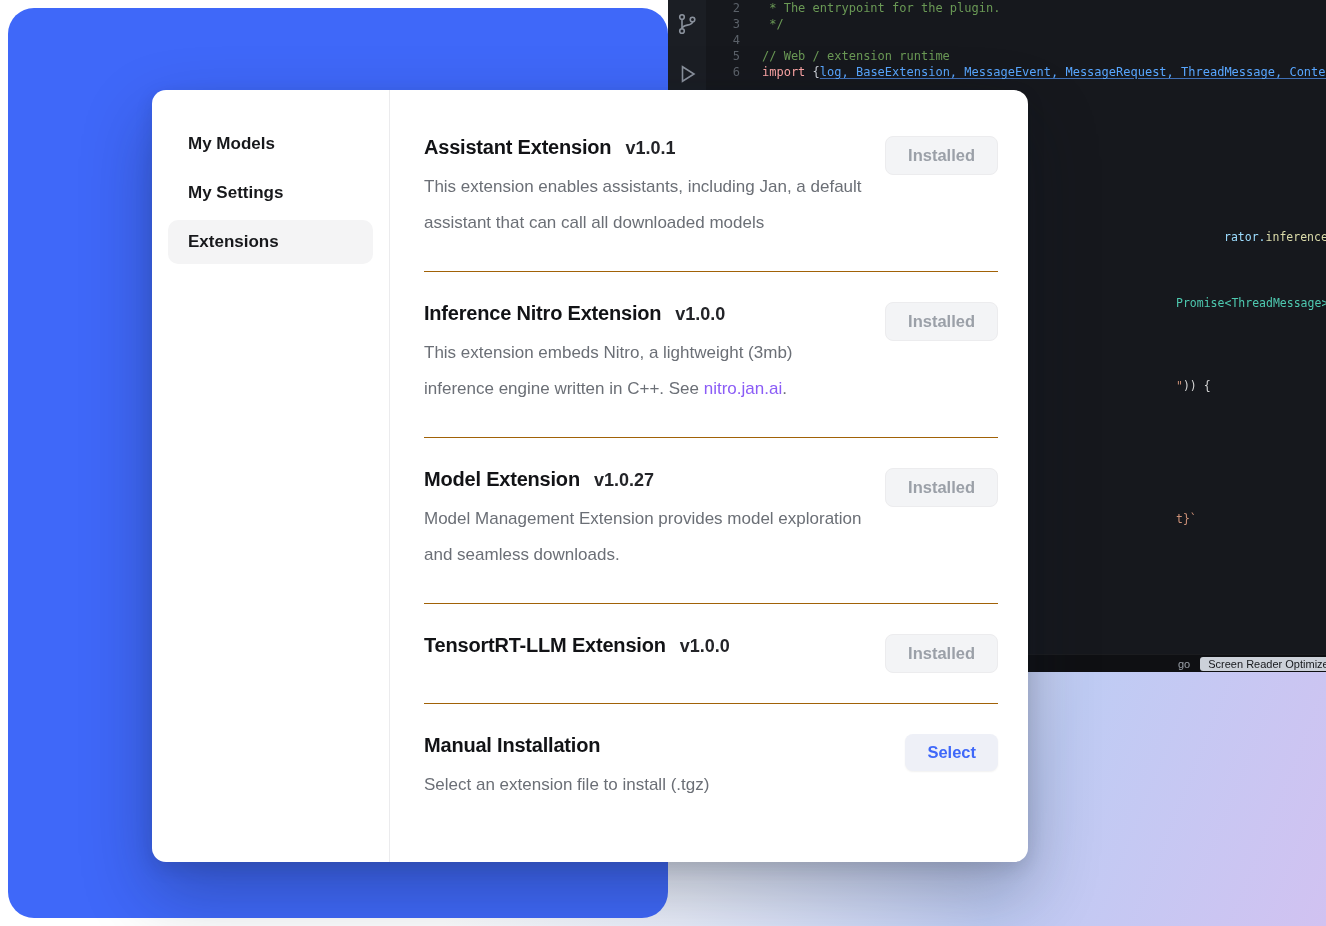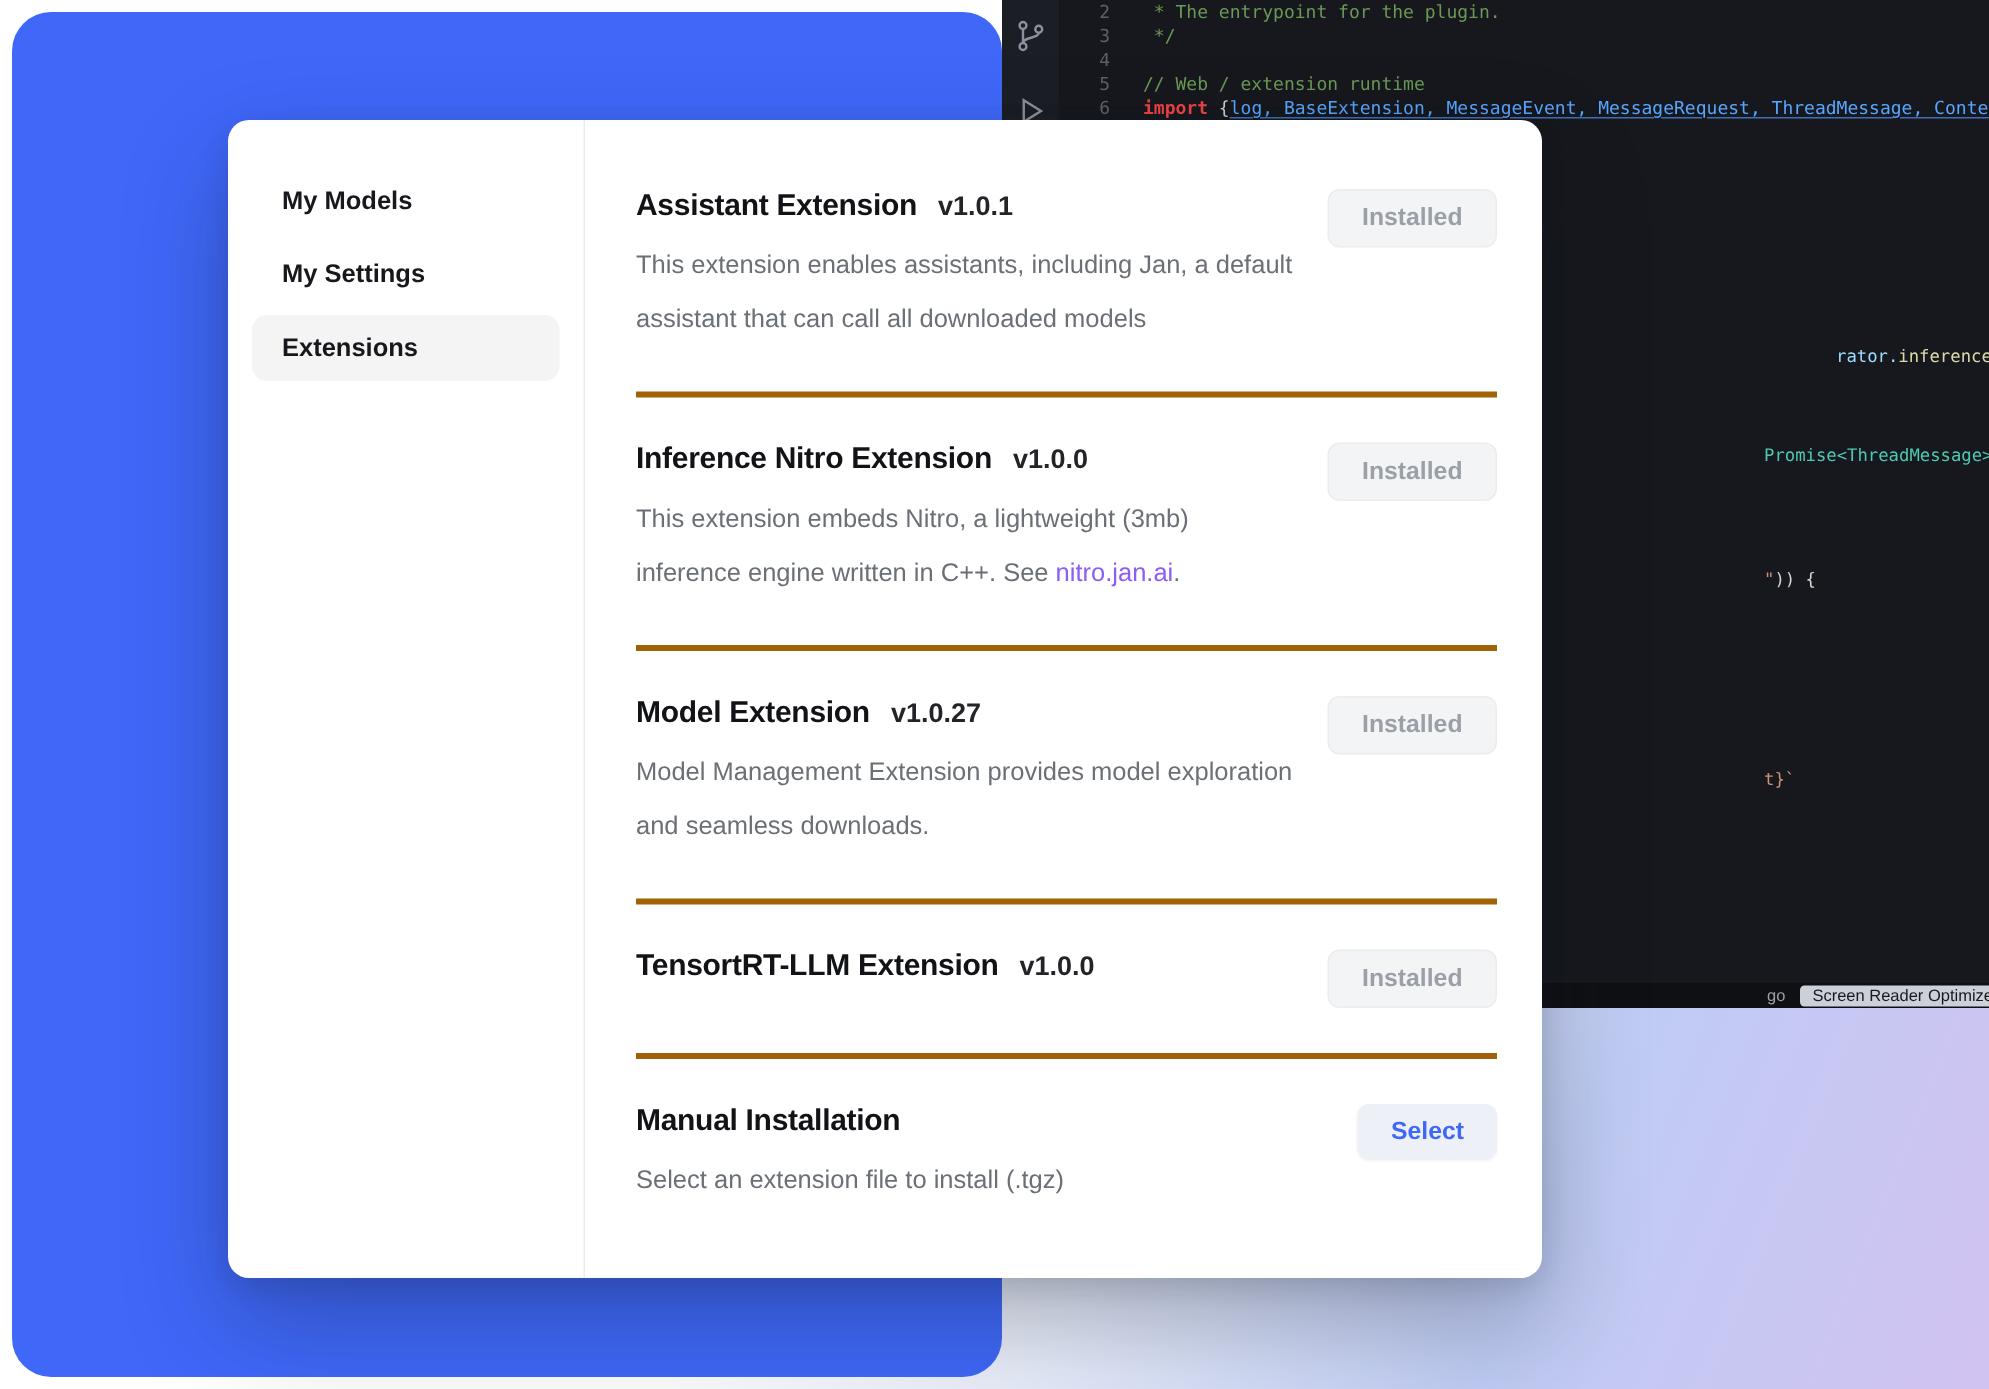--- a/index.html
+++ b/index.html
@@ -21,21 +21,21 @@
     background:#1b1e24; display:flex; flex-direction:column; align-items:center;
     padding-top:12px; gap:26px;
   }
   .act-icon { width:24px; height:24px; color:#8a919c; }
   .act-icon svg { width:24px; height:24px; display:block; }
   .code-area { position:absolute; left:38px; top:0; right:0; }
   .cl { display:flex; height:16px; line-height:16px; white-space:pre; }
   .ln { flex:0 0 34px; text-align:right; color:#5b6169; }
   .ct { padding-left:22px; white-space:pre; color:#c9cdd4; }
   .comment { color:#6a9955; }
-  .kw { color:#ef4444;font-weight:bold; }
+  .kw { color:#fca5a5; }
   .pun { color:#c9cdd4; }
   .ids { color:#58a6ff; text-decoration:underline; text-underline-offset:2px; text-decoration-color:#3f6fb5; }
   .frag { position:absolute; left:508px; white-space:pre; font-size:11.5px; }
   .c-var { color:#9cdcfe;padding-left:48px; } .c-fn { color:#dcdcaa; } .c-pun { color:#d4d4d4; }
   .c-type { color:#4ec9b0; } .c-str { color:#ce9178; }
   .statusbar {
     position:absolute; left:0; bottom:0; width:100%; height:18px; background:#0f1013;
     border-top:1px solid rgba(255,255,255,.05);
     display:flex; align-items:center; gap:10px; padding-left:510px;
     font-family:"Liberation Sans",sans-serif; font-size:11px; color:#9aa0a8;
@@ -43,35 +43,35 @@
   .sb-chip { background:#ccd1d9; color:#17191d; padding:1px 8px; border-radius:3px; white-space:nowrap; }
 
   
   .blue-panel {
     position:absolute; left:8px; top:8px; width:660px; height:910px;
     background:#3f68f9; border-radius:26px; z-index:2;
   }
 
   
   .card {
-    position:absolute; left:152px; top:80px; width:876px; height:772px;
+    position:absolute; left:152px; top:90px; width:876px; height:772px;
     background:#ffffff; border-radius:14px; z-index:3; display:flex; overflow:hidden;
     box-shadow:0 30px 70px rgba(18,22,40,.30), 0 6px 18px rgba(18,22,40,.12);
   }
   .sidebar { width:238px; flex:0 0 238px; border-right:1px solid #ebebed; padding:32px 16px; }
   .nav-item {
     padding:10px 20px; margin-bottom:5px; border-radius:10px; cursor:pointer;
     font-size:17px; font-weight:700; color:#17181b; line-height:24px;
   }
   .nav-item.active { background:#f4f4f5; }
 
   .content { flex:1; padding:16px 30px 0 34px; }
   .ext-section {
     display:flex; justify-content:space-between; align-items:flex-start; gap:20px;
-    padding:30px 0; border-bottom:4px solid #a16207;
+    padding:30px 0; border-bottom:1px solid #a16207;
   }
   .ext-section:last-child { border-bottom:none; }
   .ext-heading { display:flex; align-items:baseline; gap:14px; }
   .ext-title { font-size:20px; font-weight:700; color:#121316; letter-spacing:-0.2px; }
   .ext-version { font-size:18px; font-weight:700; color:#232428; }
   .ext-desc { margin-top:10px; font-size:17px; line-height:36px; color:#6b6f76; max-width:570px; }
   .link { color:#8b5cf6; text-decoration:none; cursor:pointer; }
   .btn {
     border:none; border-radius:8px; padding:9px 22px; font-size:16.5px; font-weight:700;
     font-family:"Liberation Sans","DejaVu Sans",sans-serif; flex:0 0 auto; cursor:pointer;

